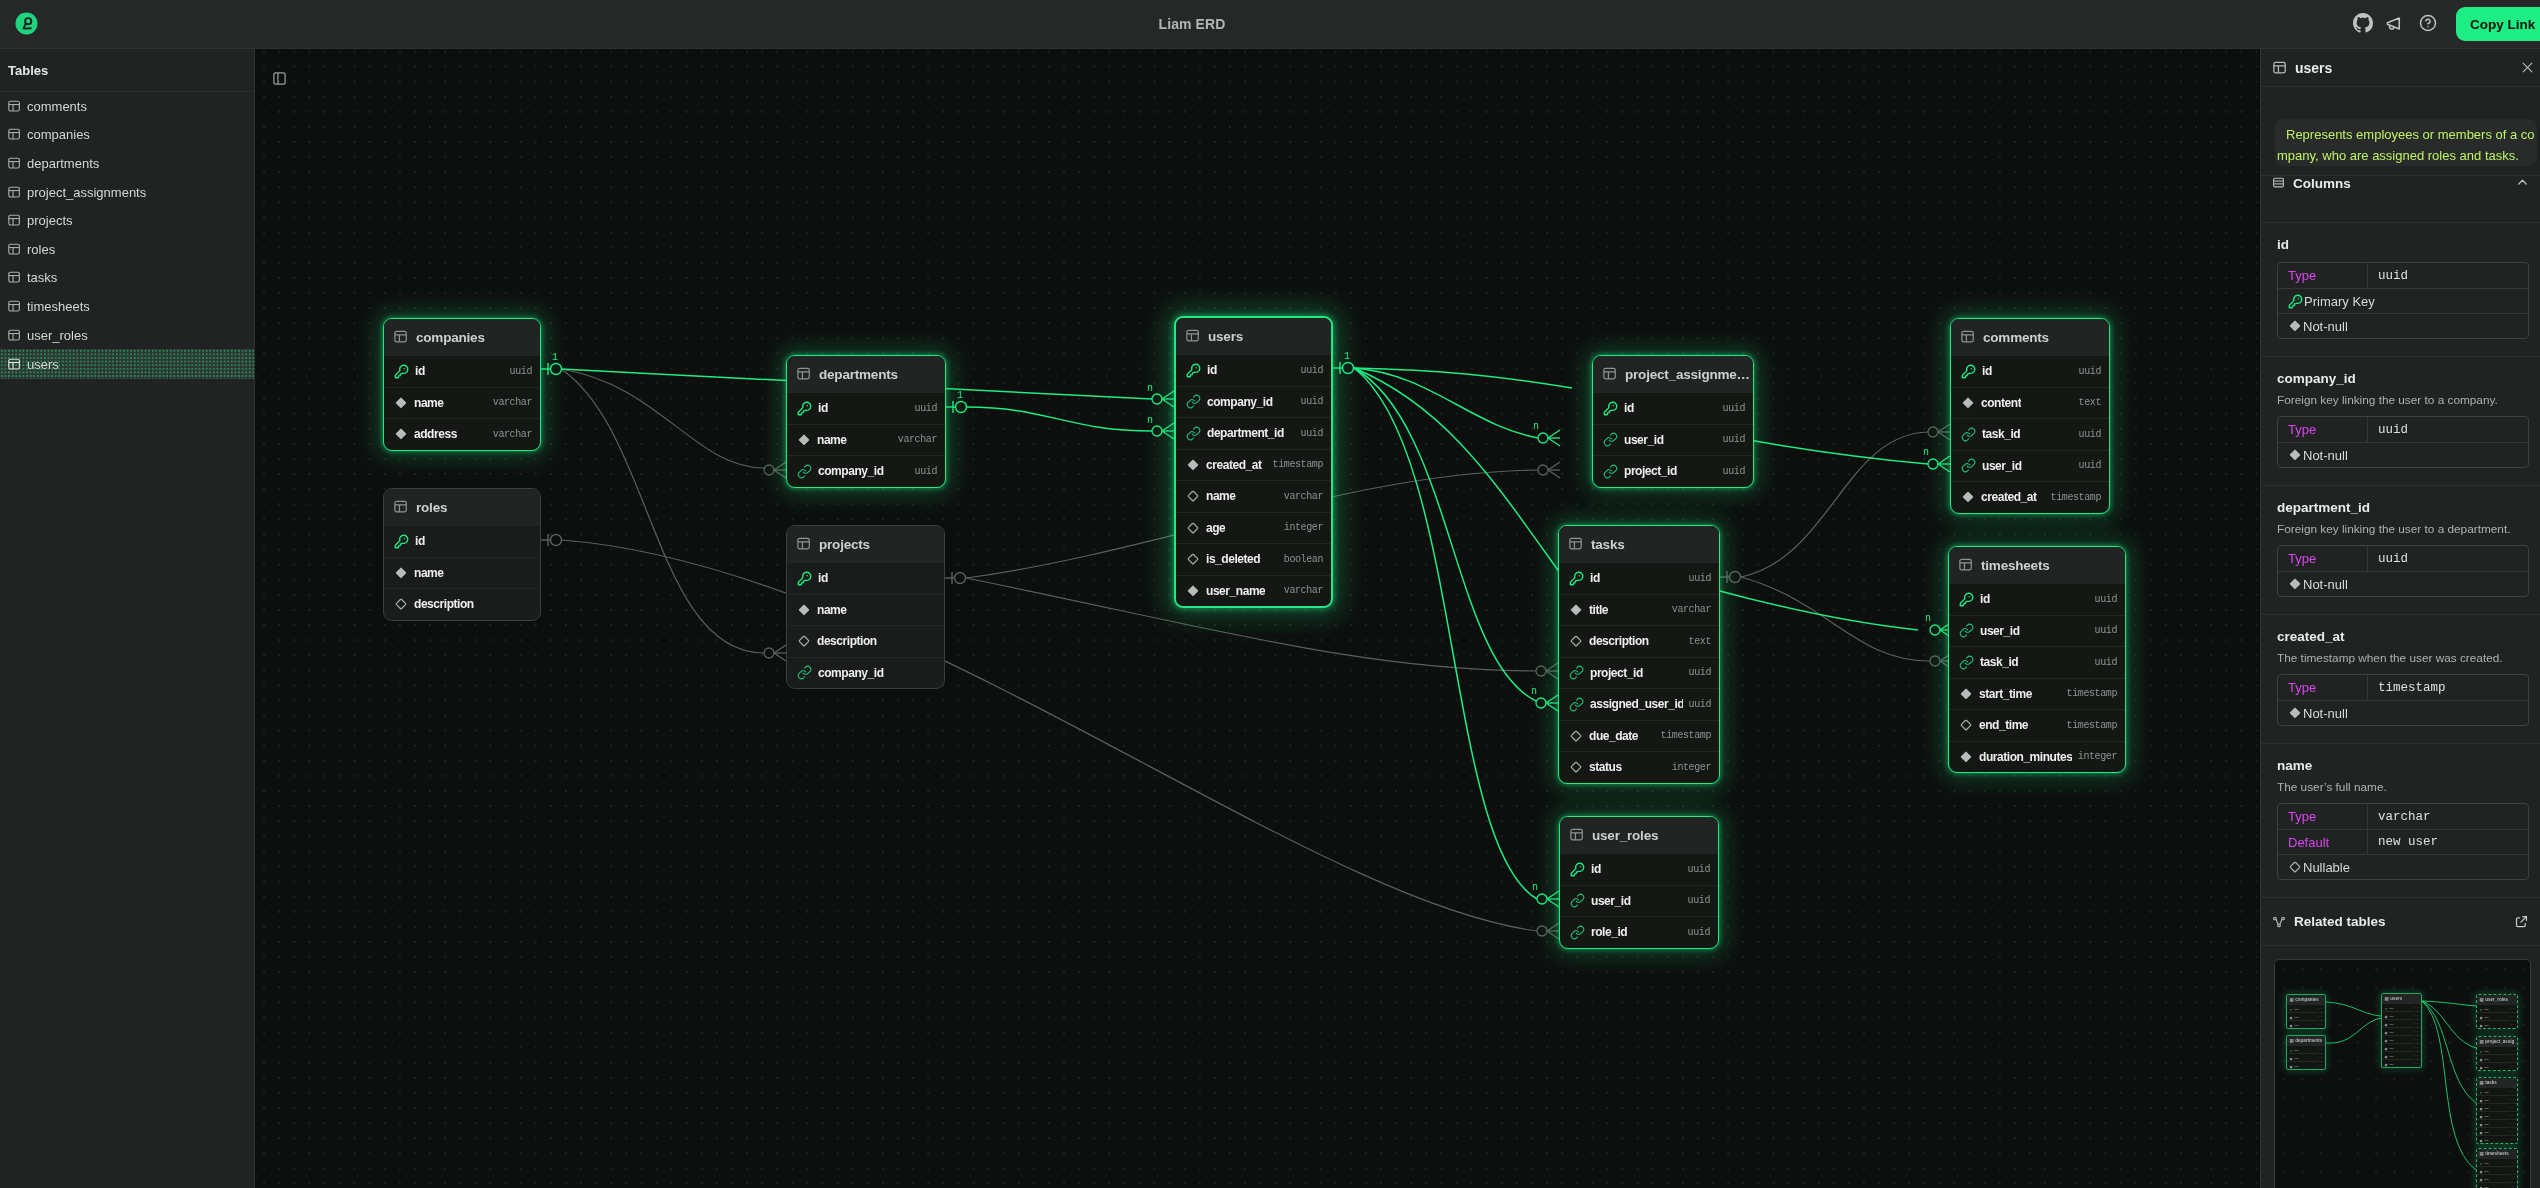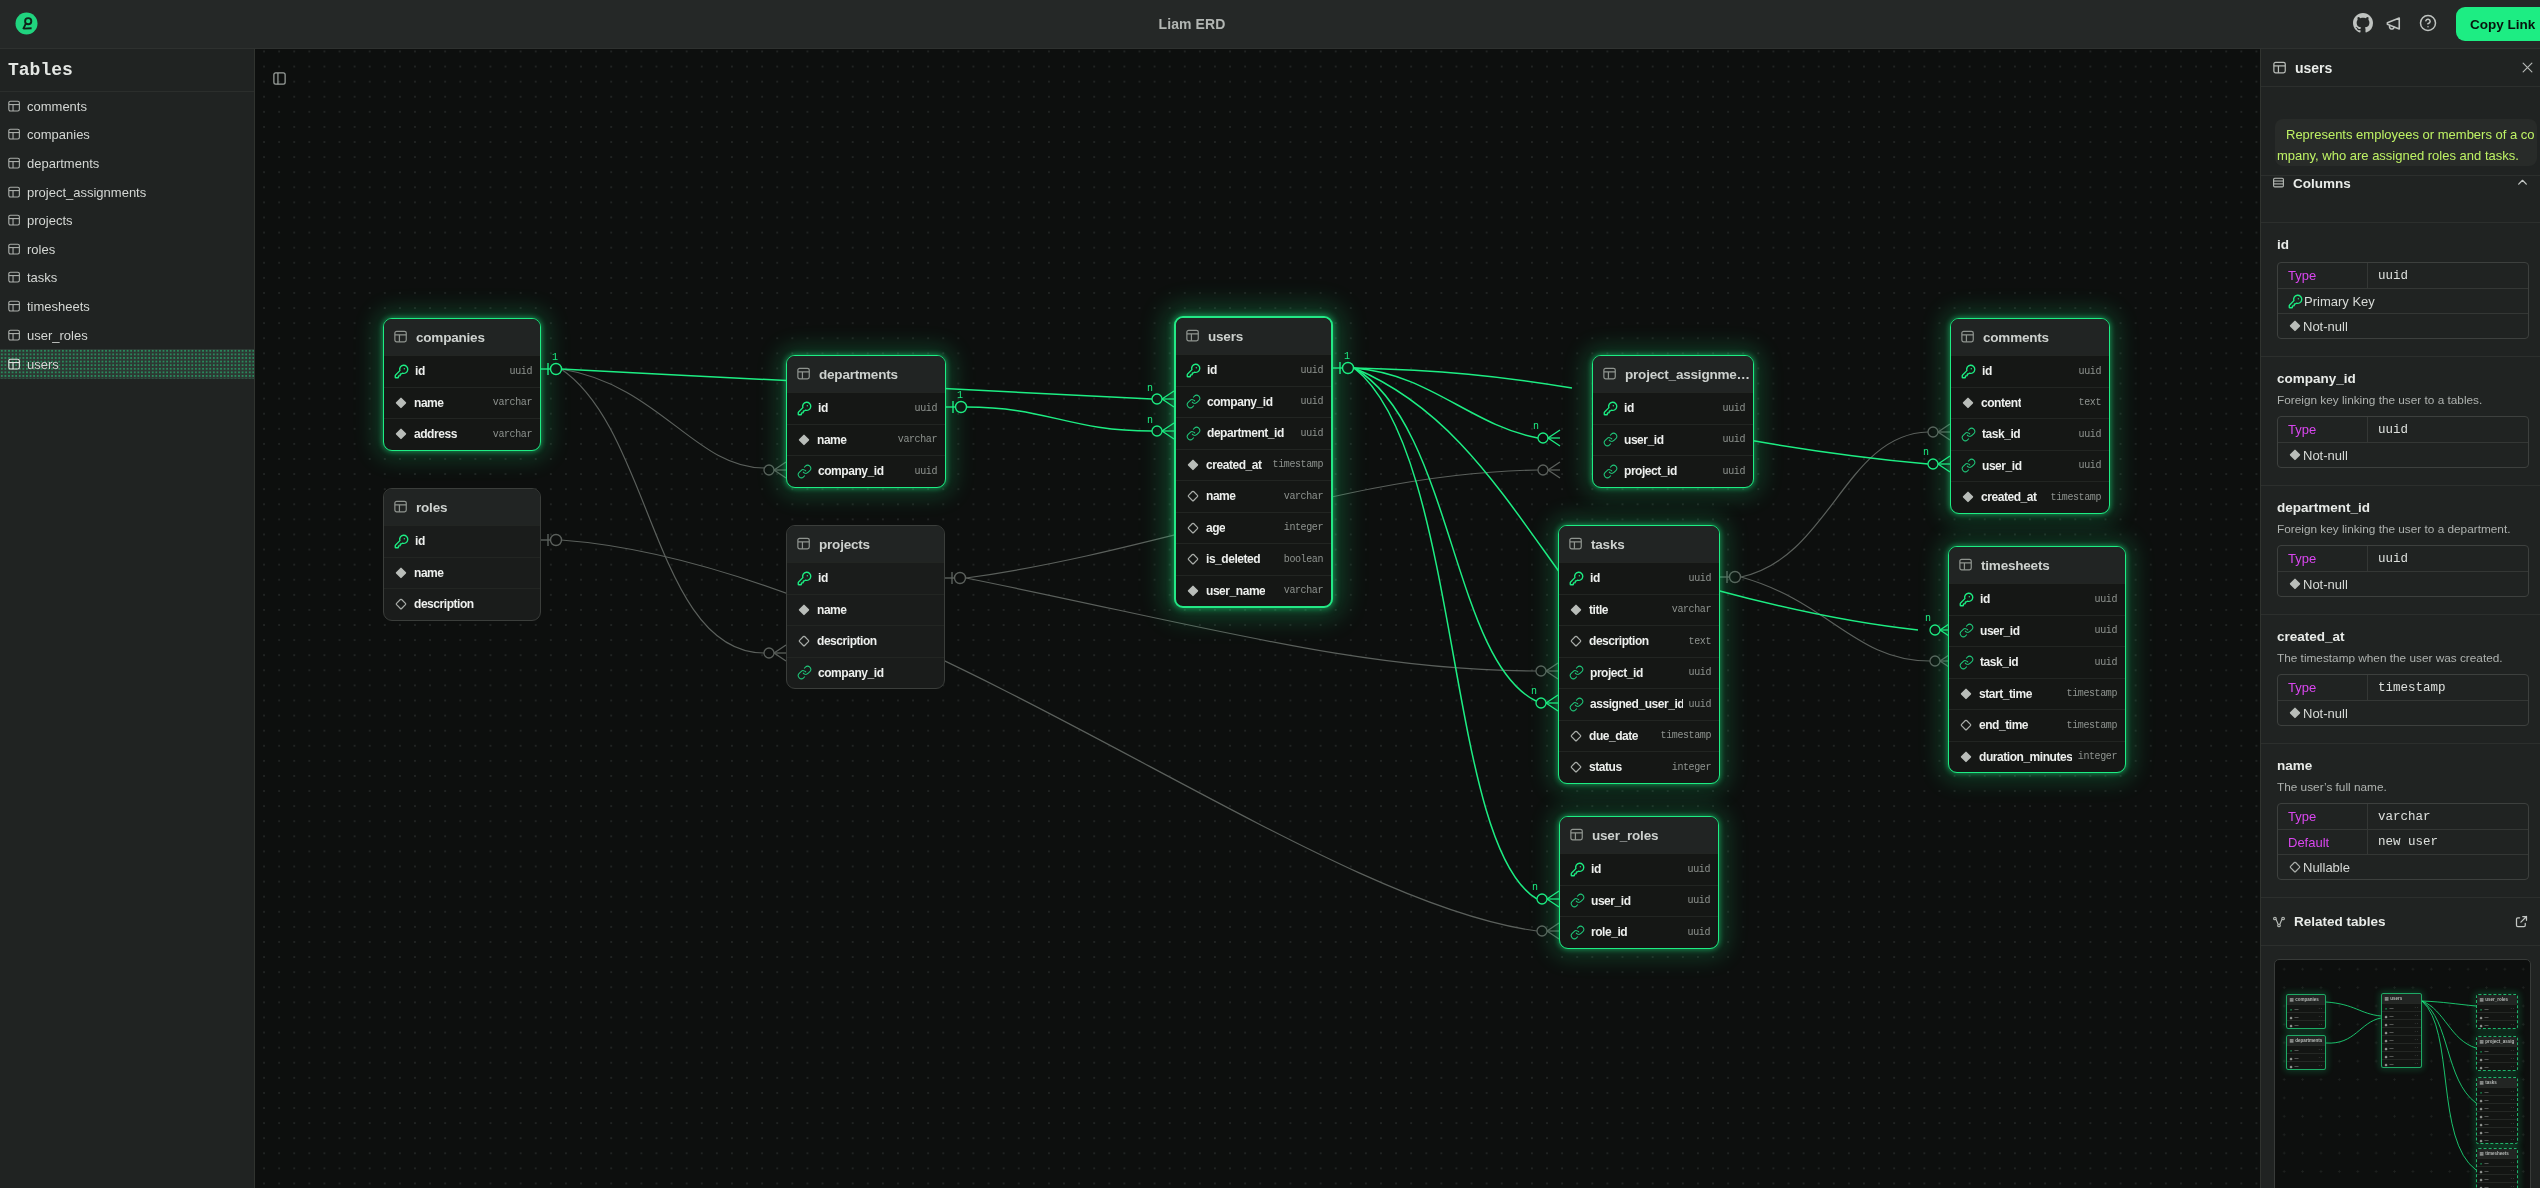--- a/index.html
+++ b/index.html
@@ -4,22 +4,22 @@
 <style>
   * { margin:0; padding:0; box-sizing:border-box; }
   html,body { width:2540px; height:1188px; overflow:hidden; background:#0e100f;
     font-family:"Liberation Sans", sans-serif; }
   .abs { position:absolute; }
   #topbar { position:absolute; left:0; top:0; width:2540px; height:49px; background:#252827; border-bottom:1px solid #2e312f; z-index:30; }
   #title { position:absolute; left:1130px; top:0; width:124px; height:49px; line-height:49px; text-align:center;
     color:#b2b6b3; font-size:14px; font-weight:700; letter-spacing:.1px;}
   #sidebar { position:absolute; left:0; top:49px; width:255px; height:1139px; background:#202322;
     border-right:1px solid #30332f; z-index:20;}
-  #sbhead { height:43px; line-height:43px; padding-left:8px; color:#e4e7e4; font-size:18px; font-weight:700;
-    border-bottom:1px solid #2b2e2c;font-family:Liberation Mono, monospace;}
+  #sbhead { height:43px; line-height:43px; padding-left:8px; color:#e4e7e4; font-size:13px; font-weight:700;
+    border-bottom:1px solid #2b2e2c;}
   .sbitem { height:28.6px; display:flex; align-items:center; padding-left:8px; gap:6px; color:#d4d7d4; font-size:13px;}
   .sbitem svg { flex:none; }
   .sbsel { background:#2d3833;
     background-image:radial-gradient(circle, rgba(38,190,118,.6) .7px, transparent 1px);
     background-size:3.6px 3.6px; }
   #canvas { position:absolute; left:255px; top:49px; width:2005px; height:1139px; background:#0d0f0e; overflow:hidden;
     background-image:radial-gradient(circle, #212423 1px, transparent 1.4px);
     background-size:15.1px 15.1px; background-position:1.5px 10px;}
   #edges { position:absolute; left:0; top:0; z-index:1; }
   #panel { position:absolute; left:2260px; top:49px; width:280px; height:1139px; background:#202322;
@@ -685,21 +685,21 @@
             <svg width="14" height="14" viewBox="0 0 16 16">
               <use href="#dmf"></use>
             </svg>
             <span>Not-null</span>
           </div>
         </div>
       </div>
     </div>
     <div class="blk">
       <div class="lb">company_id</div>
-      <div class="ds">Foreign key linking the user to a tables.</div>
+      <div class="ds">Foreign key linking the user to a company.</div>
       <div class="ptable">
         <div class="prow">
           <div class="pc1">Type</div>
           <div class="pc2">uuid</div>
         </div>
         <div class="prow">
           <div class="pspan">
             <svg width="14" height="14" viewBox="0 0 16 16">
               <use href="#dmf"></use>
             </svg>

